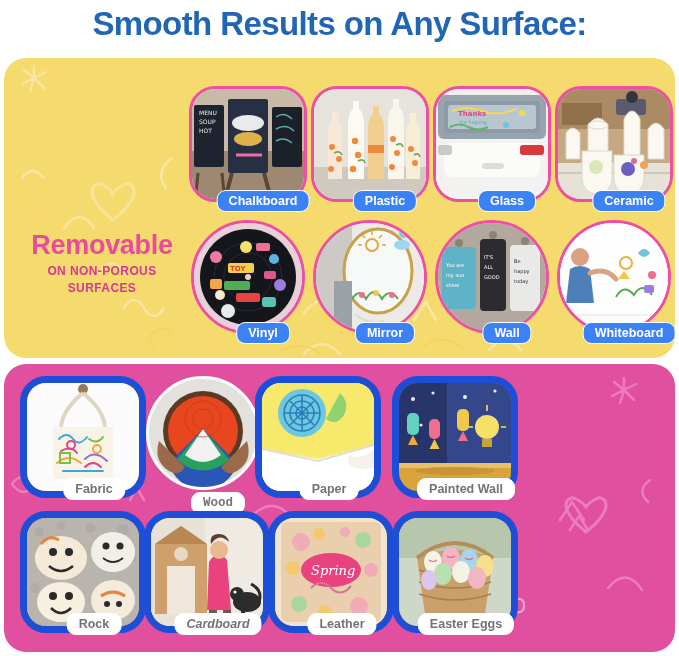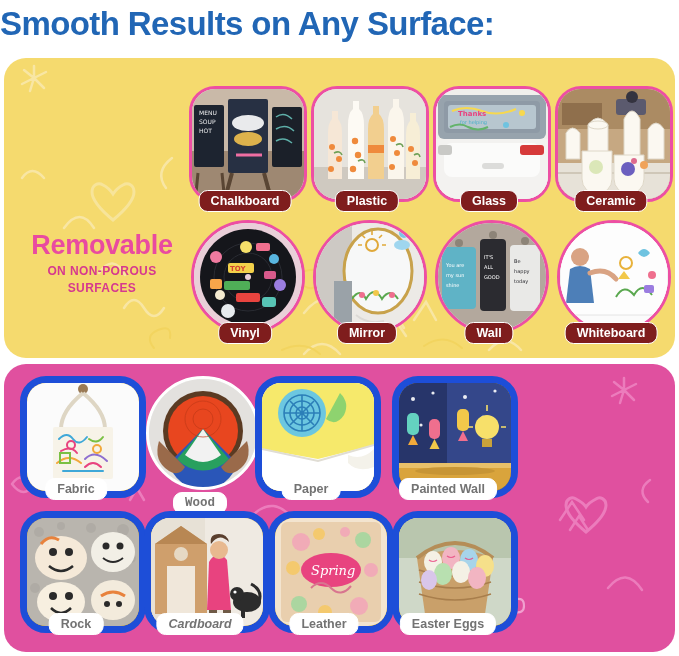--- a/index.html
+++ b/index.html
@@ -4,21 +4,21 @@
 <style>
   html,body{margin:0;padding:0;}
   body{
     width:679px;height:656px;background:#ffffff;
     font-family:"Liberation Sans",sans-serif;
     overflow:hidden;position:relative;
   }
   
   .title{
     position:absolute;left:0;top:2px;width:679px;height:44px;
-    text-align:left;color:#2166B5;
+    text-align:center;color:#2166B5;
     font-size:33px;font-weight:bold;letter-spacing:-0.6px;
     line-height:44px;white-space:nowrap;
   }
   
   .panel{position:absolute;border-radius:22px;overflow:hidden;}
   .panel-removable{left:4px;top:58px;width:671px;height:300px;background:#F5DA6E;}
   .panel-permanent{left:4px;top:364px;width:671px;height:288px;background:#E0509F;}
 
   
   .doodles{position:absolute;inset:0;pointer-events:none;}
@@ -30,39 +30,39 @@
     font-size:27px;font-weight:bold;letter-spacing:-0.3px;line-height:30px;
   }
   .sec-cap .small{
     font-size:12px;font-weight:bold;letter-spacing:0.4px;line-height:17px;margin-top:3px;
   }
   .cap-removable{left:2px;top:172px;width:192px;}
   .cap-removable .big{color:#E94BA0;}
   .cap-removable .small{color:#D6398E;}
 
   
-  .tile{position:absolute;}
+  .tile{position:absolute;padding-left:36px;}
   .thumb{
     position:absolute;left:0;top:0;overflow:hidden;
     background:#e9e9e9;
   }
   .thumb.rr{border:3px solid #ED4FA3;border-radius:26px;}
   .thumb.circ{border:3px solid #ED4FA3;border-radius:50%;}
   .thumb.rr-w{border:7px solid #1d4ed8;border-radius:26px;background:#eab308;}
   .thumb.circ-w{border:3px solid #ffffff;border-radius:50%;background:#f2f2f2;}
   .thumb svg{display:block;width:100%;height:100%;}
 
   
   .lbl{
     position:absolute;left:50%;transform:translateX(-50%);
     white-space:nowrap;text-align:center;
     font-size:12.5px;font-weight:bold;line-height:16px;
     padding:2px 11px;border-radius:9px;
   }
-  .lbl-pink{background:#7f1d1d;color:#ffffff;border:1.5px solid #ffffff;}
+  .lbl-pink{background:#3b82f6;color:#ffffff;border:1.5px solid #ffffff;}
   .lbl-white{background:#ffffff;color:#737373;border:1.5px solid #ffffff;}
 </style>
 </head>
 <body>
 
 <div class="title">Smooth Results on Any Surface:</div>
 
 <div class="panel panel-removable">
 
   <div class="doodles">

